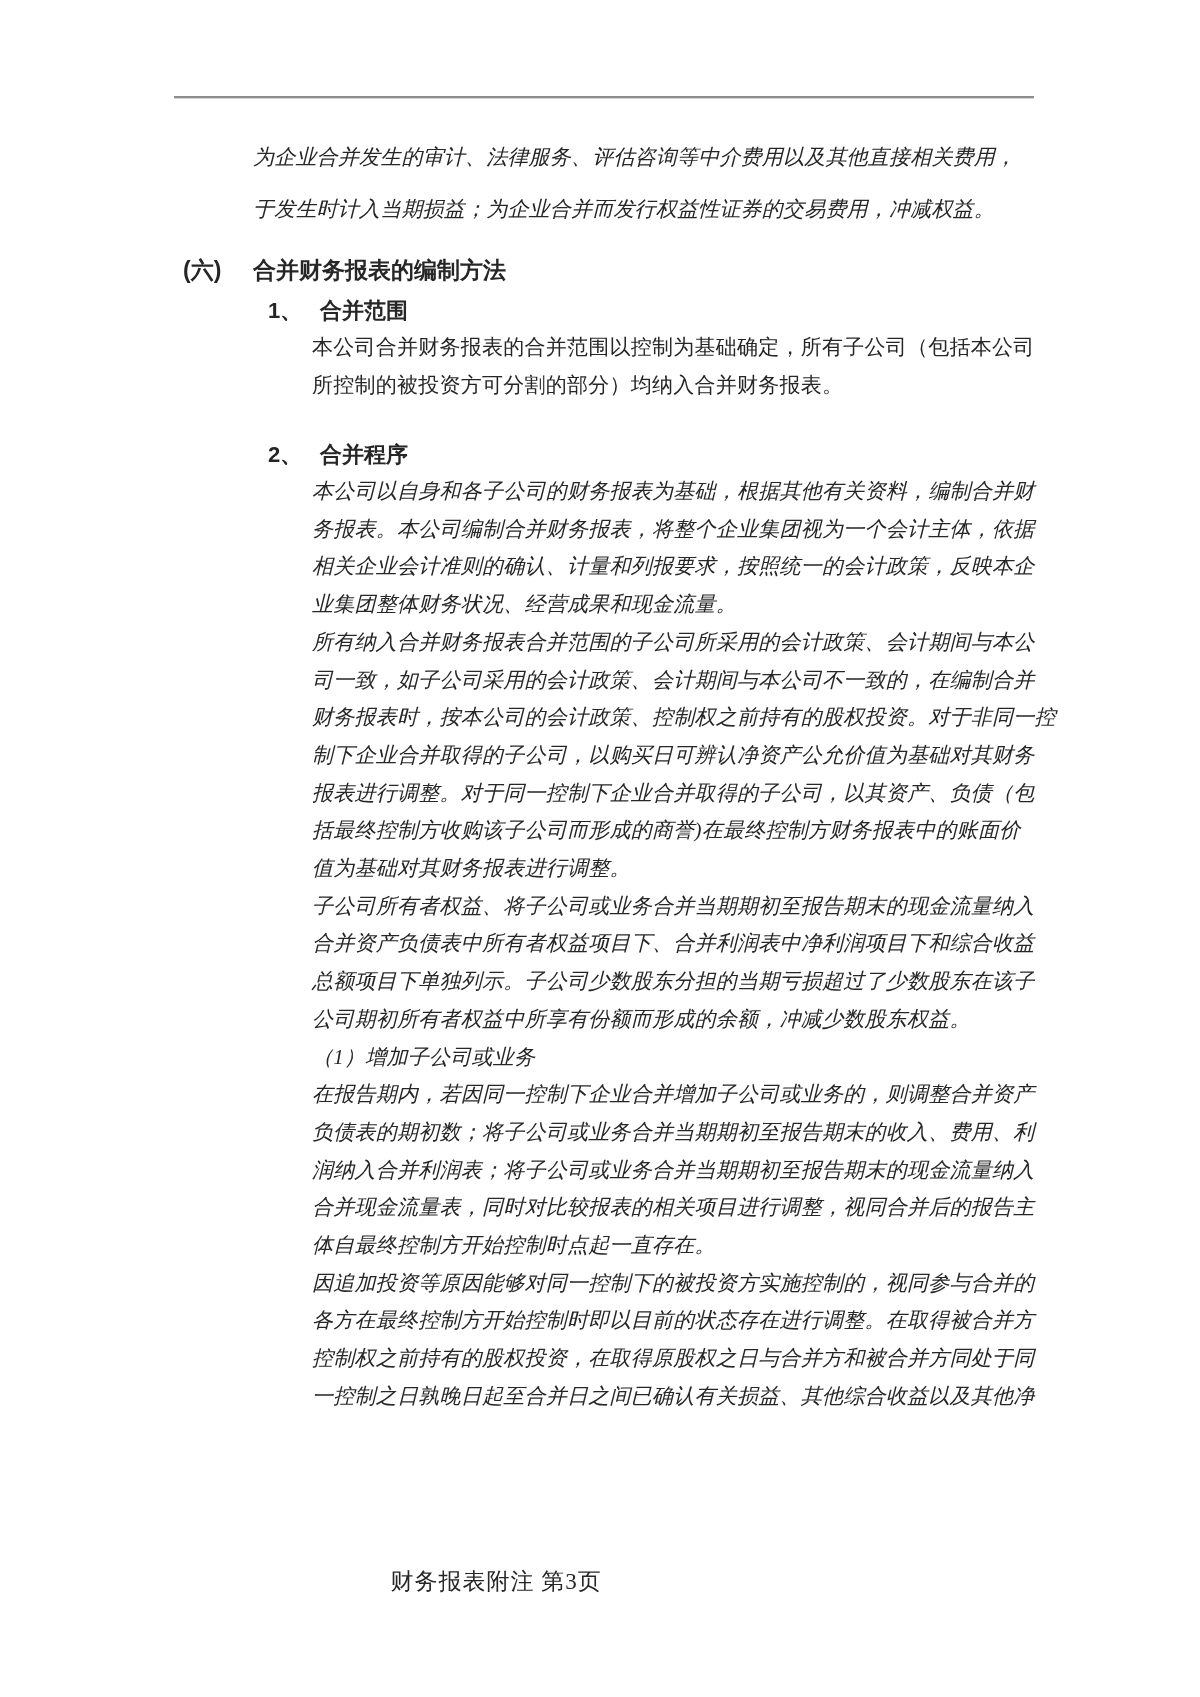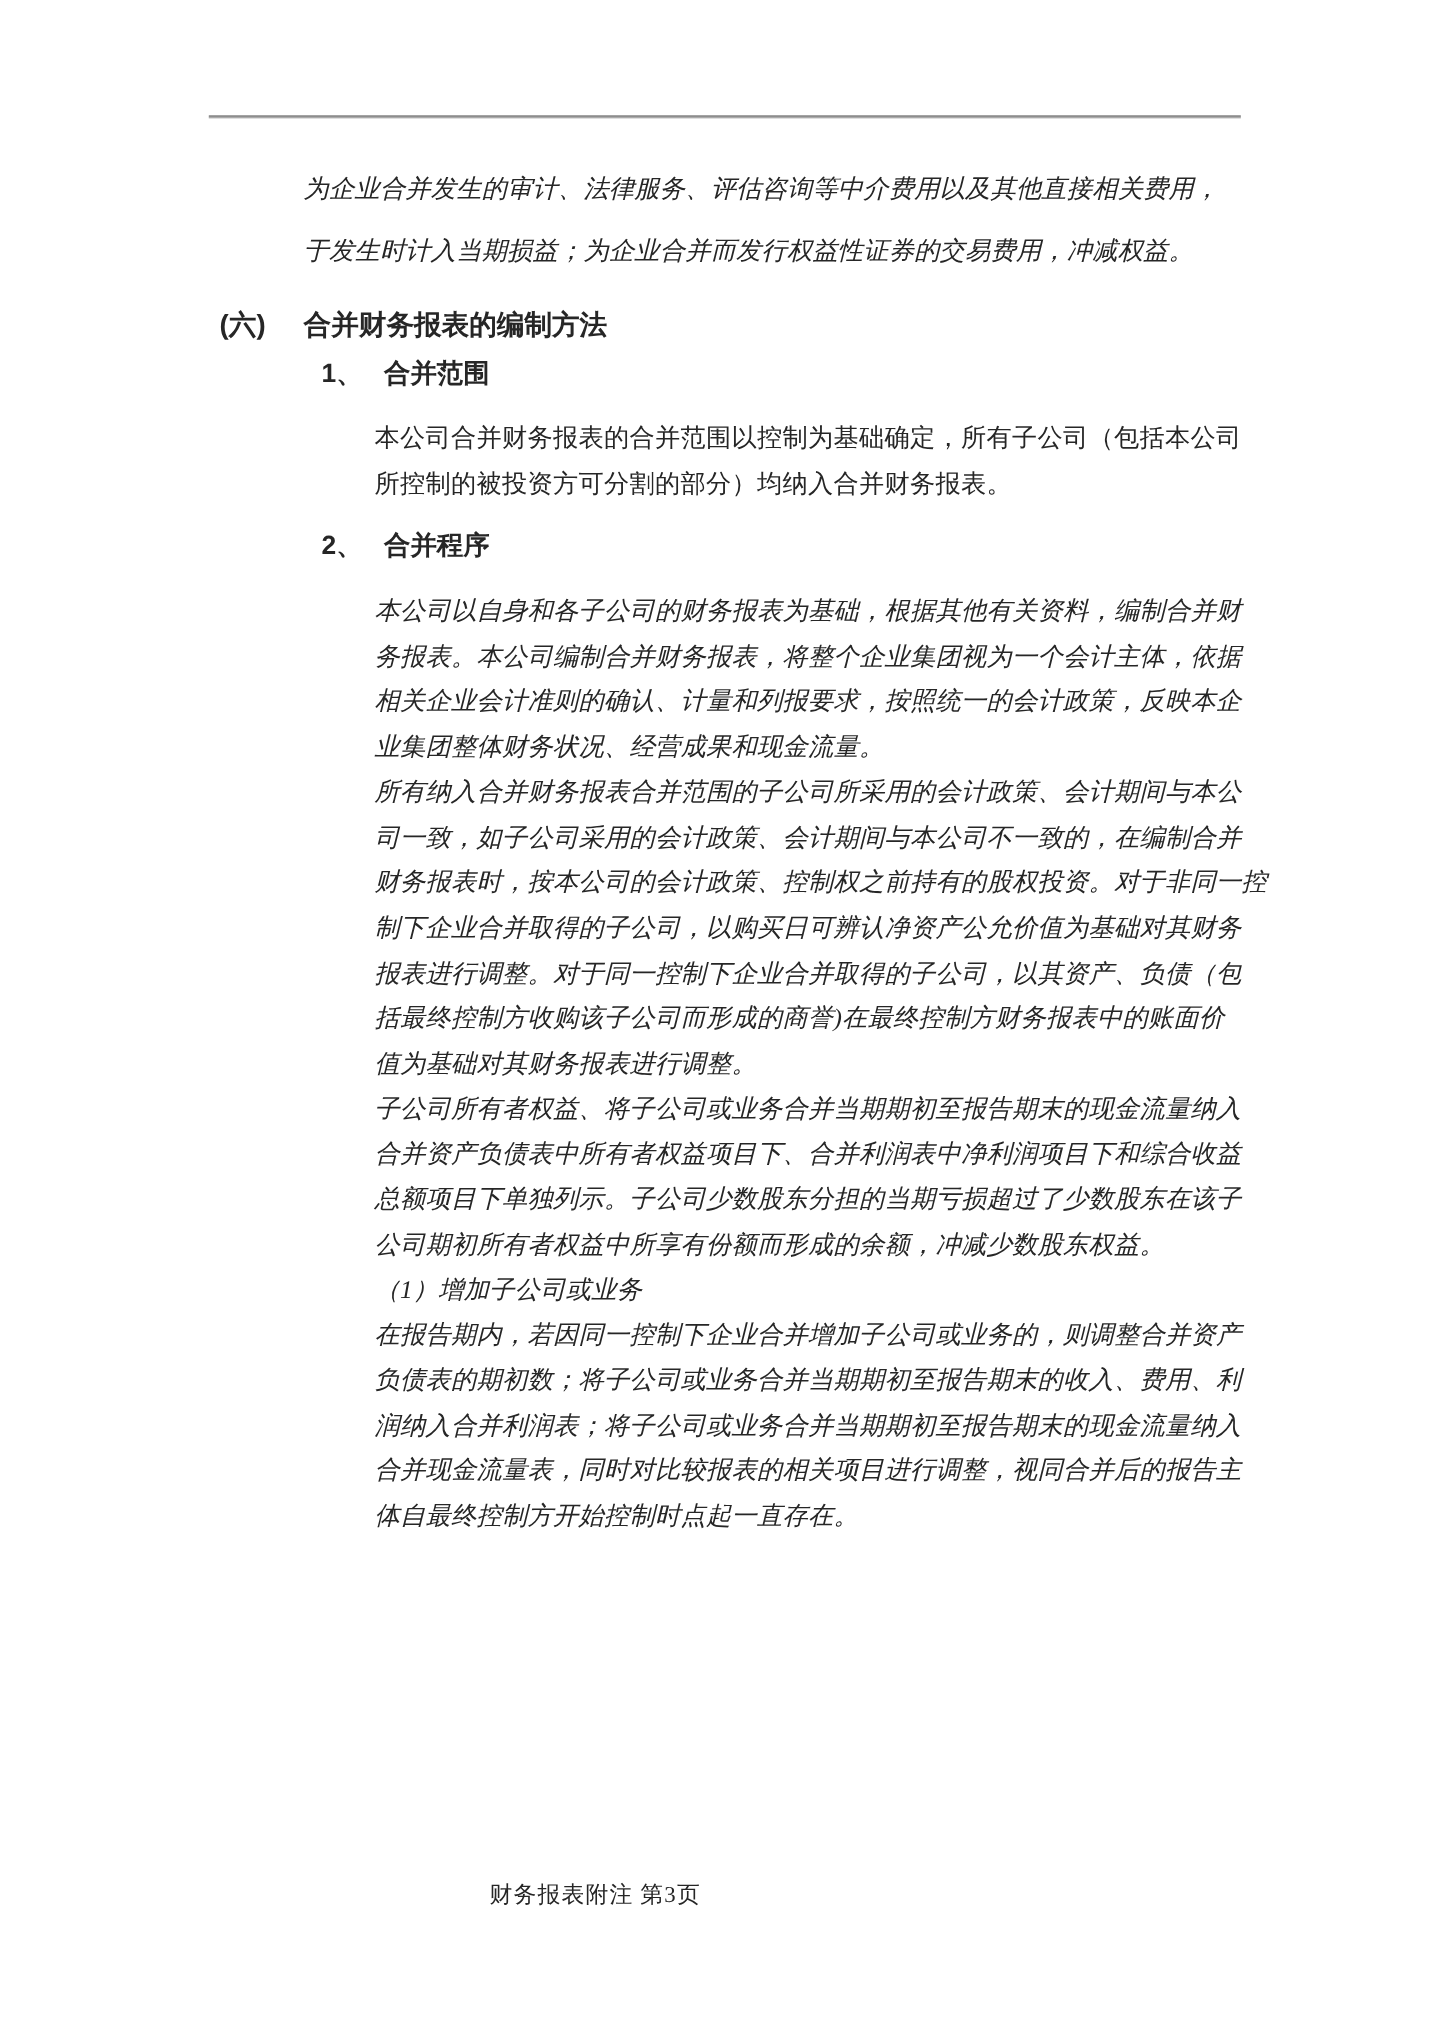--- a/index.html
+++ b/index.html
@@ -36,28 +36,28 @@
     position:absolute; left:0; width:1200px; height:34px;
     font-weight:bold; font-size:22px; line-height:34px;
     font-family:"Liberation Sans","DejaVu Sans",sans-serif;
   }
   .sub-heading .num{position:absolute; left:268px;}
   .sub-heading .title{position:absolute; left:320px;}
   #sub1-heading{top:294px;}
   #sub2-heading{top:438px;}
   .body-block{
     position:absolute; left:312px; width:740px;
-    font-size:21px; line-height:37.7px; letter-spacing:.25px;margin-top:18px;
+    font-size:21px; line-height:37.7px; letter-spacing:.25px;
   }
   #sub1-body{top:329px;}
   #sub2-body{top:473px;font-style:italic;}
   .para{margin:0; padding:0;}
   .footer{
     position:absolute; left:0; top:1566px; width:992px;
-    text-align:center; font-size:19px; letter-spacing:1px;
+    text-align:center; font-size:23px; letter-spacing:1px;
     color:var(--text-color,#262626);
   }
 </style>
 </head>
 <body>
 
 <div class="page" style="--page-bg: #ffffff; --text-color: #262626; --rule-color: #8d8d8d;">
 
   <div class="header-rule"></div>
 
@@ -113,17 +113,23 @@
     <div class="para">
         <div class="line">（1）增加子公司或业务</div>
       </div>
     <div class="para">
         <div class="line">在报告期内，若因同一控制下企业合并增加子公司或业务的，则调整合并资产</div>
         <div class="line">负债表的期初数；将子公司或业务合并当期期初至报告期末的收入、费用、利</div>
         <div class="line">润纳入合并利润表；将子公司或业务合并当期期初至报告期末的现金流量纳入</div>
         <div class="line">合并现金流量表，同时对比较报表的相关项目进行调整，视同合并后的报告主</div>
         <div class="line">体自最终控制方开始控制时点起一直存在。</div>
       </div>
+    <div class="para">
+        <div class="line">因追加投资等原因能够对同一控制下的被投资方实施控制的，视同参与合并的</div>
+        <div class="line">各方在最终控制方开始控制时即以目前的状态存在进行调整。在取得被合并方</div>
+        <div class="line">控制权之前持有的股权投资，在取得原股权之日与合并方和被合并方同处于同</div>
+        <div class="line">一控制之日孰晚日起至合并日之间已确认有关损益、其他综合收益以及其他净</div>
+      </div>
   </div>
 
   <div class="footer">财务报表附注 第3页</div>
 
 </div>
 
 </body></html>

